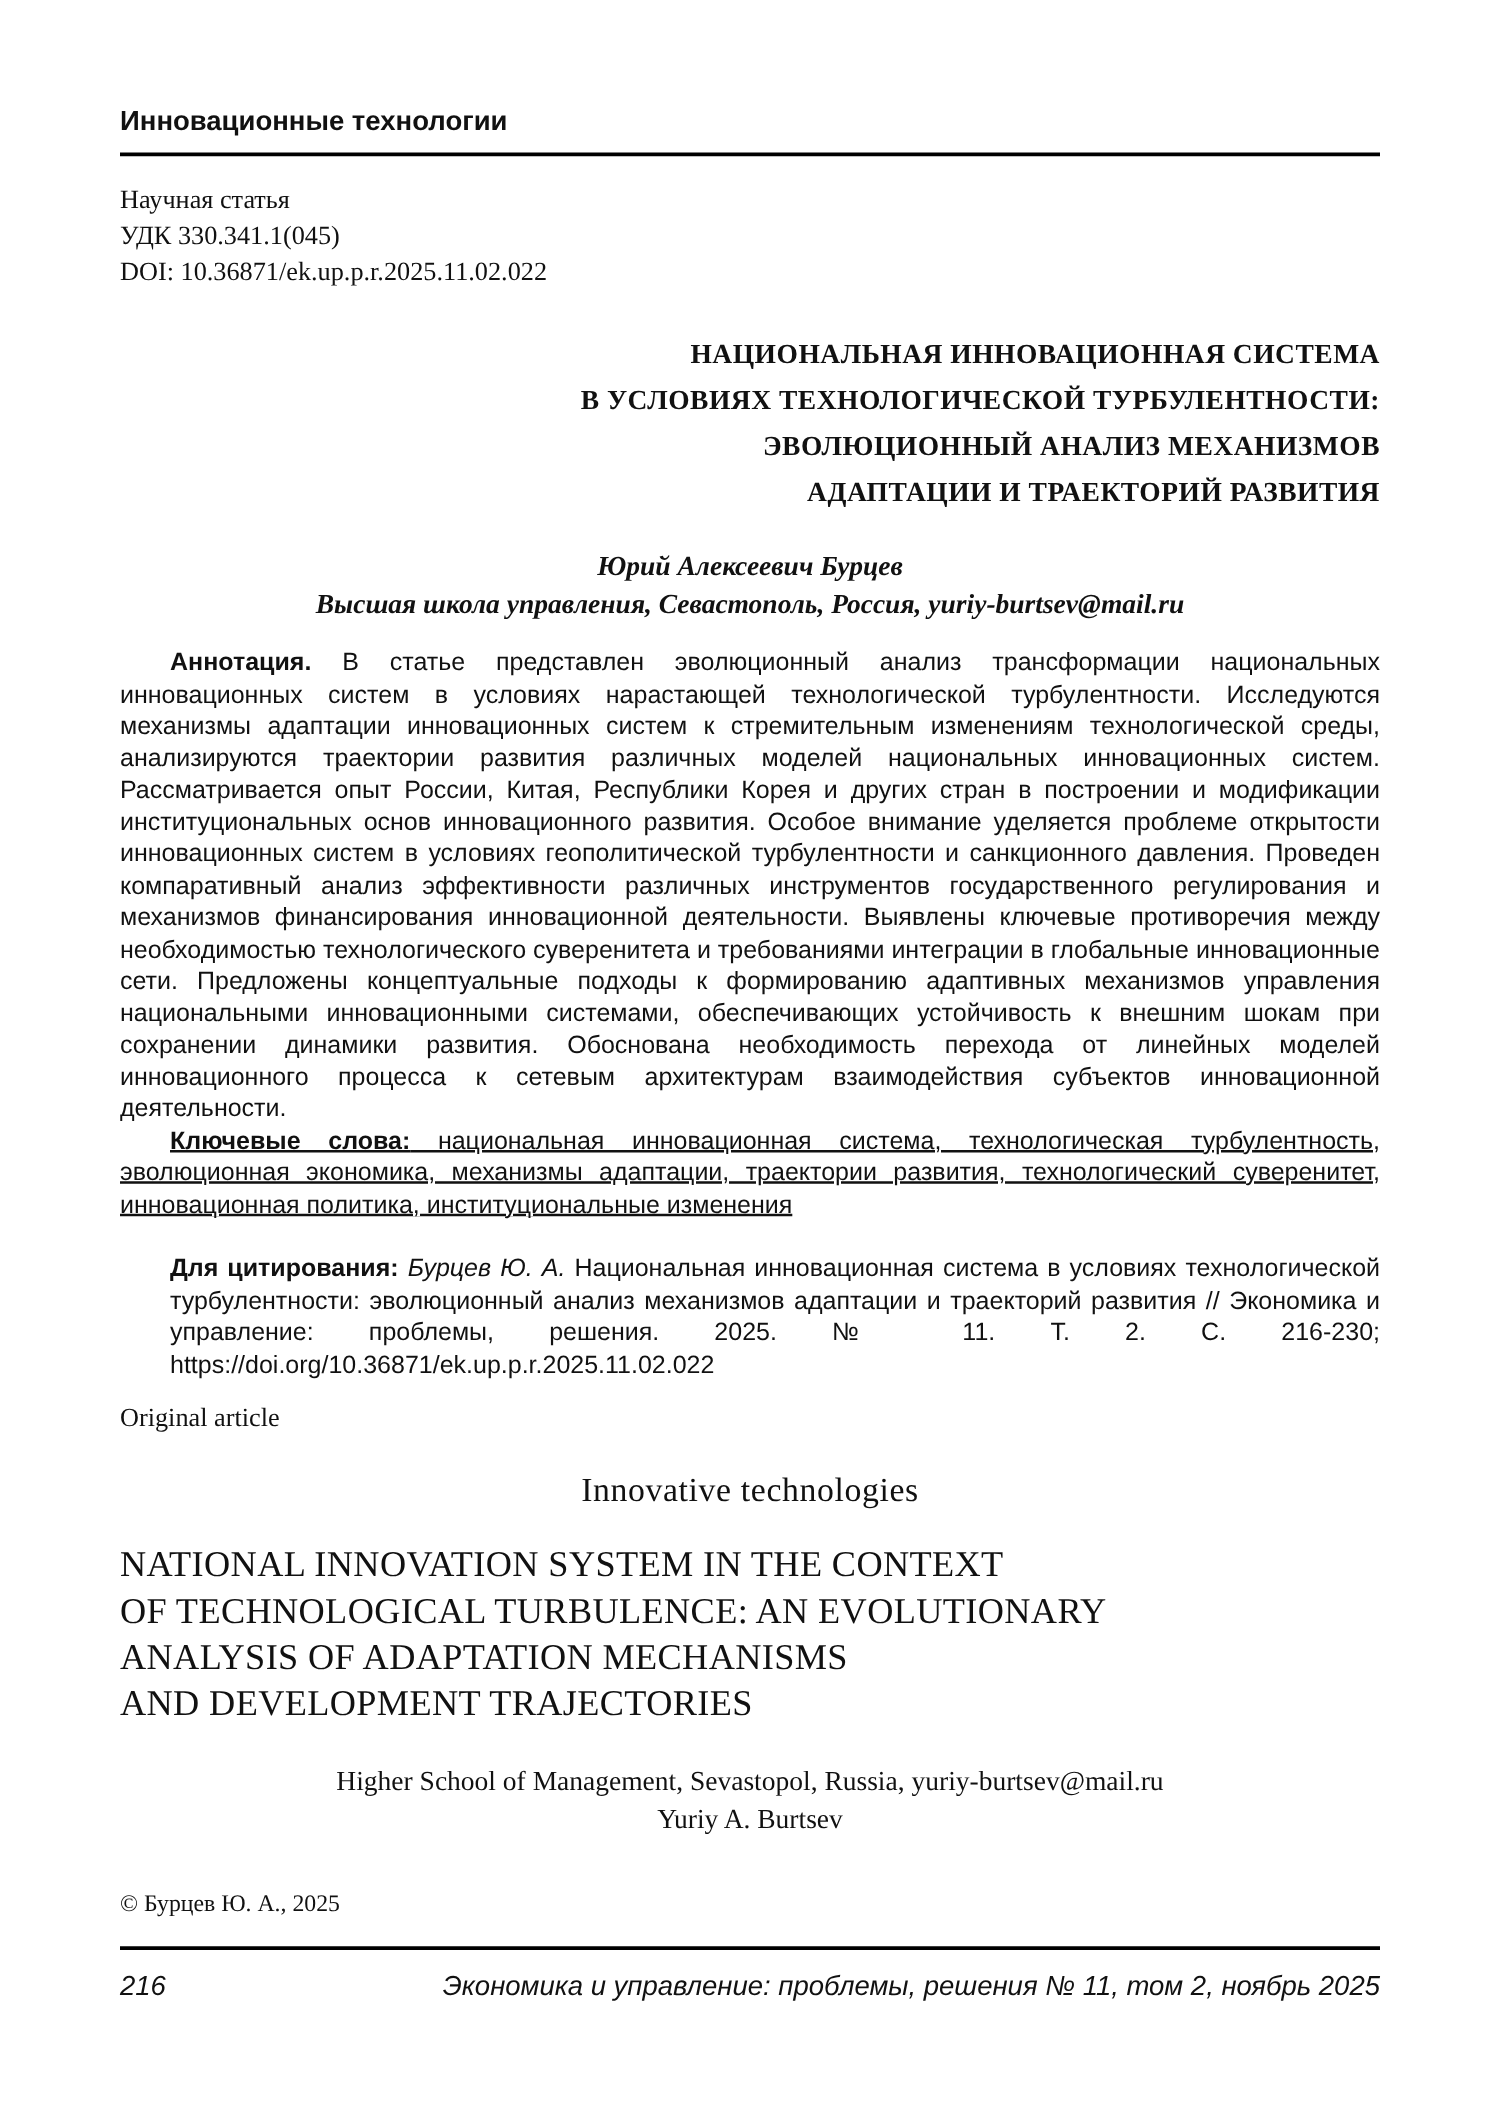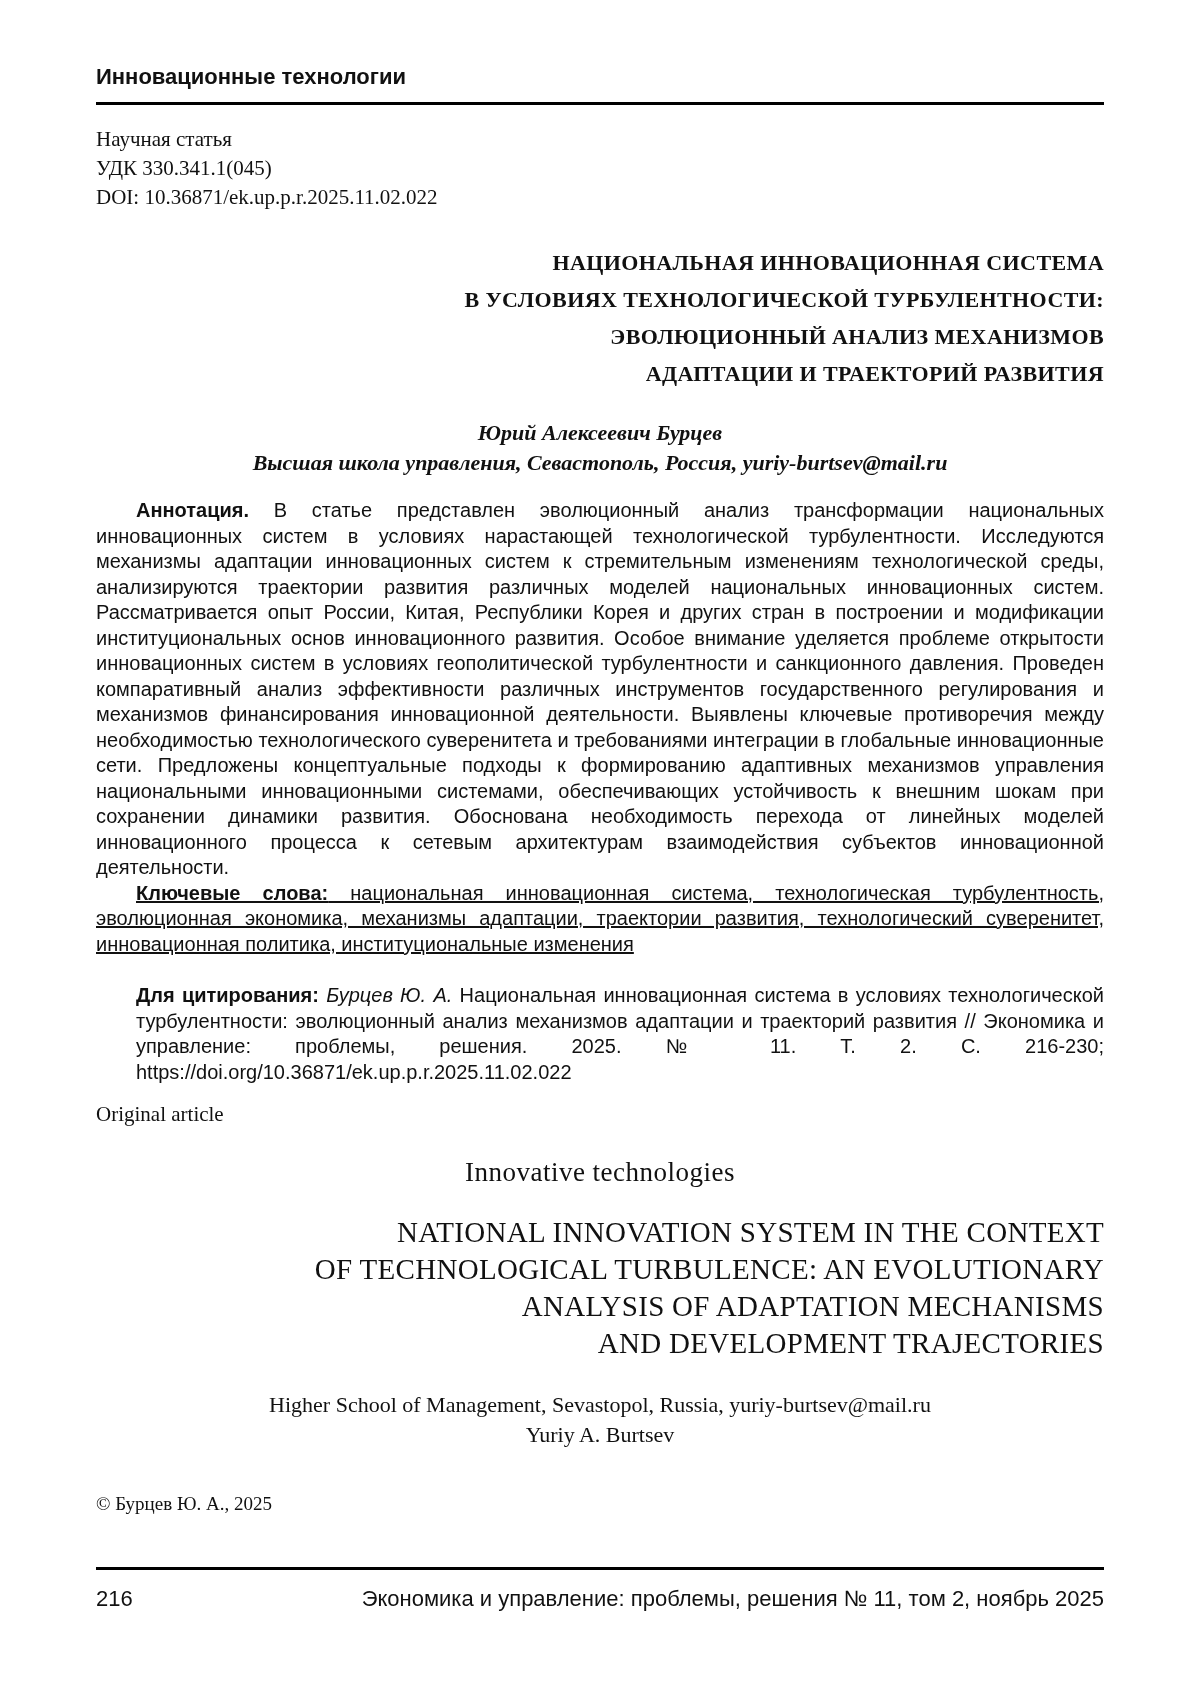--- a/index.html
+++ b/index.html
@@ -13,21 +13,21 @@
     position: relative;
     font-family: "Liberation Serif", serif;
     color: #111;
     overflow: hidden;
   }
   .page {
     position: relative;
     width: 1200px;
     height: 1698px;
     box-sizing: border-box;
-    padding: 64px 96px 0 96px;
+    padding: 84px 96px 0 96px;
   }
   
   .running-head {
     font-family: "Liberation Sans", sans-serif;
     font-weight: bold;
     font-size: 22px;
     line-height: 26px;
     margin: 0 0 12px 0;
   }
   .rule {
@@ -90,21 +90,21 @@
   }
   .section-en {
     margin-top: 30px;
     text-align: center;
     font-size: 27px;
     line-height: 31px;
     letter-spacing: 0.5px;
   }
   .title-en {
     margin-top: 26px;
-    text-align: right;
+    text-align: left;
     font-size: 29px;
     line-height: 37px;
     letter-spacing: 0.3px;
     white-space: pre-line;
   }
   .author-block-en {
     margin-top: 28px;
     text-align: center;
     font-size: 22px;
     line-height: 30px;
@@ -112,21 +112,22 @@
   .copyright {
     margin-top: 42px;
     font-size: 19px;
     line-height: 23px;
   }
   
   .footer {
     position: absolute;
     left: 96px;
     right: 96px;
-    bottom: 86px;
+    bottom: 96px;
+    font-style: italic;
   }
   .footer-row {
     display: flex;
     justify-content: space-between;
     align-items: baseline;
     margin-top: 16px;
     font-family: "Liberation Sans", sans-serif;
     font-size: 22px;
     line-height: 26px;
   }

